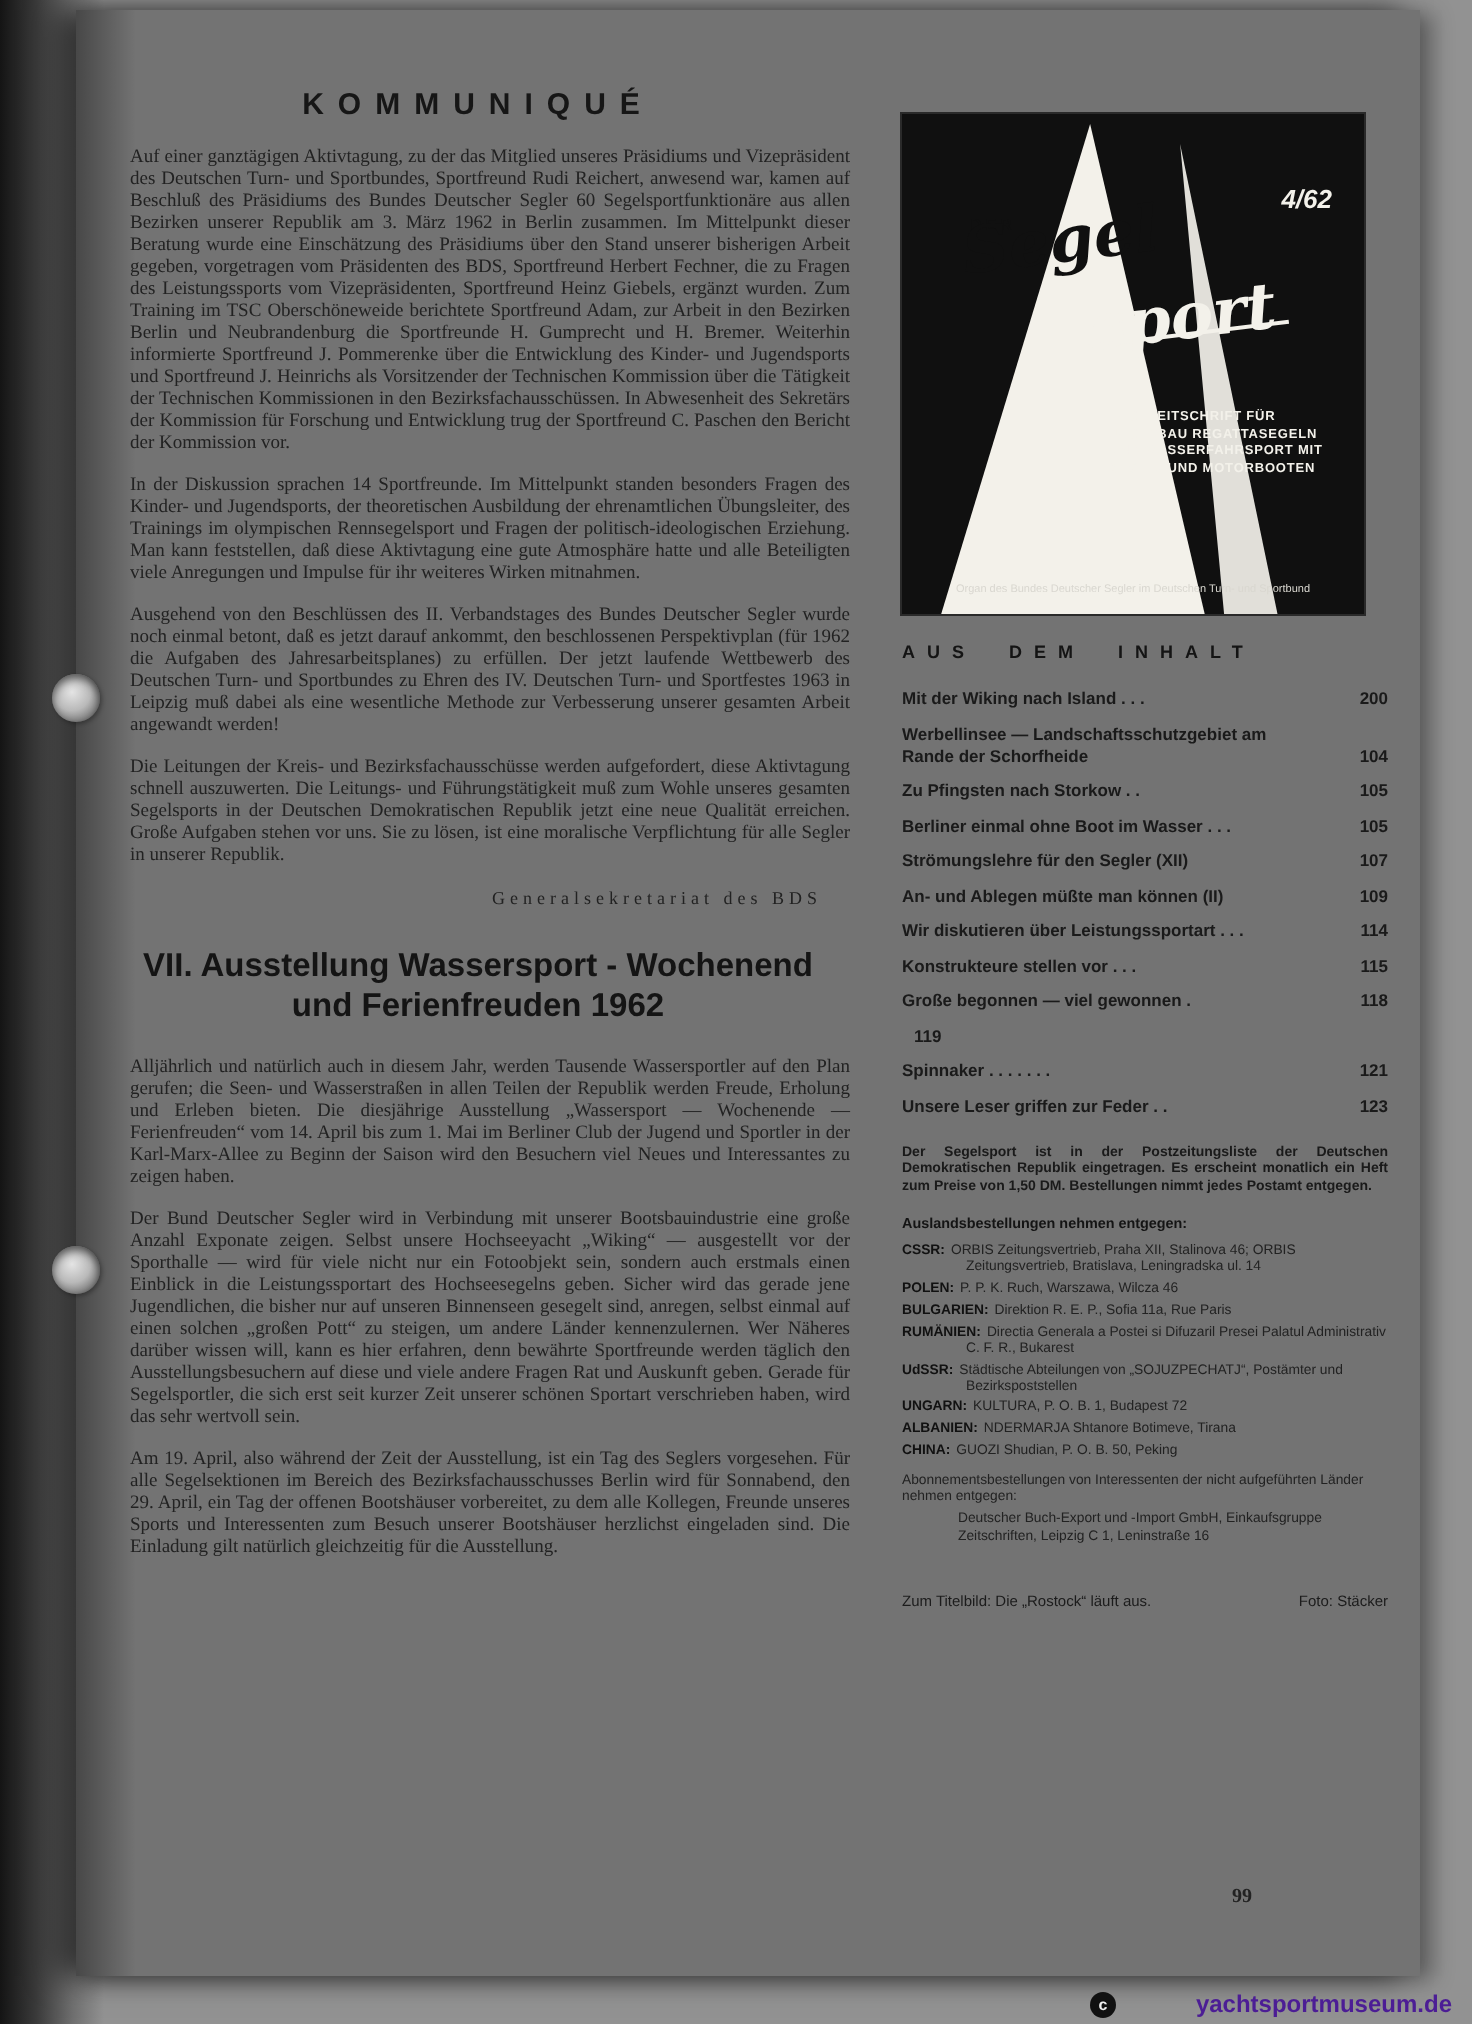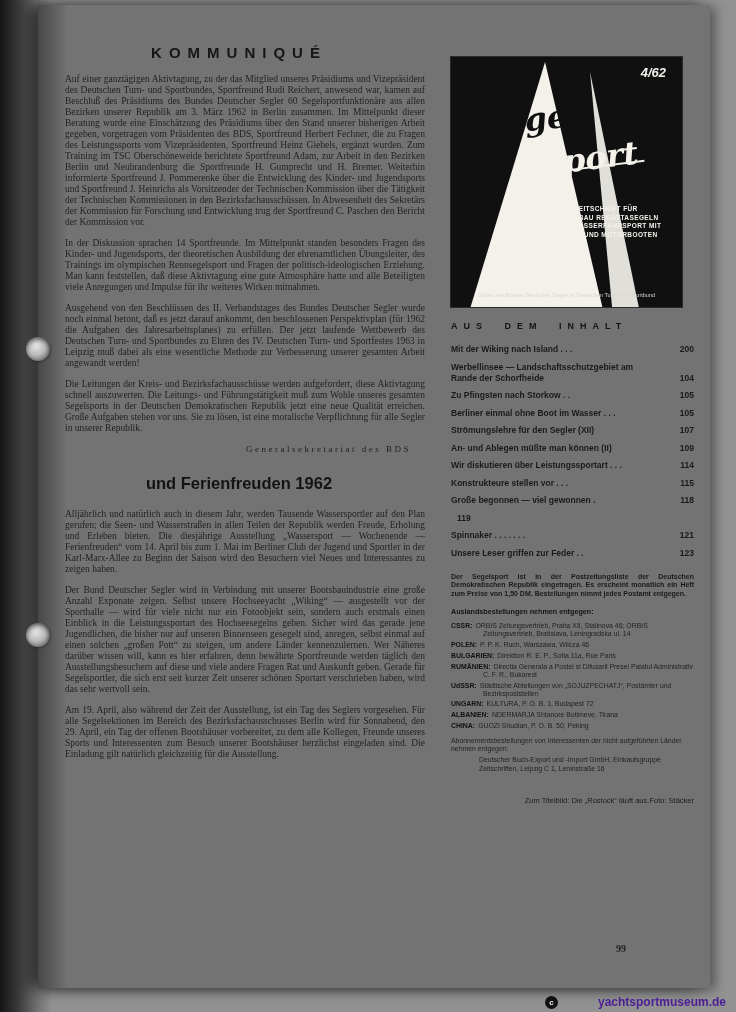--- a/index.html
+++ b/index.html
@@ -32,21 +32,21 @@
   .article-title span{display:block;}
 
   
   .col-right{font-size:8.5px;line-height:11px;}
   .cover{position:relative;width:231px;height:250px;background:#101010;overflow:hidden;
          margin:14px 0 14px 0;box-shadow:0 0 0 1px #2a2a2a;}
   .sail{position:absolute;background:#f3f1ea;}
   .sail-1{left:6%;top:0;width:62%;height:100%;clip-path:polygon(56% 2%,96% 100%,4% 100%);}
   .sail-2{left:50%;top:6%;width:34%;height:94%;clip-path:polygon(30% 0,92% 100%,58% 100%);opacity:.92;}
   .cover-der{position:absolute;left:34px;top:50px;font-size:8px;letter-spacing:2px;color:#101010;font-weight:bold;}
-  .cover-issue{position:absolute;right:16px;top:10px;color:#f3f1ea;font-weight:bold;font-size:13px;font-style:italic;}
+  .cover-issue{position:absolute;right:16px;top:37px;color:#f3f1ea;font-weight:bold;font-size:13px;font-style:italic;}
   .cover-t1{position:absolute;left:30px;top:58px;font-family:"DejaVu Serif",serif;font-style:italic;
             font-weight:bold;font-size:32px;color:#101010;transform:rotate(-7deg);}
   .cover-t2{position:absolute;left:92px;top:96px;font-family:"DejaVu Serif",serif;font-style:italic;
             font-weight:bold;font-size:32px;color:#f3f1ea;transform:rotate(-7deg);
             border-bottom:2px solid #f3f1ea;padding:0 6px 2px 2px;}
   .cover-sub{position:absolute;left:104px;top:148px;width:118px;color:#f3f1ea;font-size:6.5px;
              line-height:8.5px;font-weight:bold;letter-spacing:.4px;}
   .cover-organ{position:absolute;left:8px;bottom:6px;width:215px;color:#d9d7d0;font-size:5.5px;text-align:center;}
 
   .toc-heading{font-weight:bold;font-size:9px;letter-spacing:6px;word-spacing:8px;margin:2px 0 12px 0;color:#141414;}
@@ -54,21 +54,21 @@
   .toc-row{display:flex;align-items:flex-end;justify-content:space-between;margin-bottom:6.5px;}
   .toc-text{font-weight:bold;color:#1a1a1a;font-size:8.5px;line-height:11px;max-width:196px;}
   .toc-page{font-weight:bold;color:#1a1a1a;font-size:8.5px;margin-left:6px;}
 
   .imprint{font-weight:bold;font-size:7px;line-height:8.6px;text-align:justify;margin:4px 0 8px 0;color:#1a1a1a;}
   .intl-heading{font-weight:bold;font-size:7.2px;margin:0 0 5px 0;color:#141414;}
   .intl-item{font-size:6.9px;line-height:8.2px;padding-left:32px;text-indent:-32px;margin-bottom:2.5px;color:#222;}
   .intl-label{font-weight:bold;color:#111;margin-right:3px;}
   .sub-note{font-size:6.9px;line-height:8.2px;margin:7px 0 3px 0;color:#222;}
   .sub-addr{font-size:6.9px;line-height:8.2px;padding-left:28px;margin-bottom:10px;color:#222;}
-  .titelbild{display:flex;justify-content:flex-end;font-size:7.5px;margin-top:22px;color:#1c1c1c;}
+  .titelbild{display:flex;justify-content:space-between;font-size:7.5px;margin-top:22px;color:#1c1c1c;}
 
   .pageno{position:absolute;right:84px;bottom:34px;font-family:"Liberation Serif",serif;
           font-weight:bold;font-size:10px;color:#222;}
   .watermark{position:absolute;right:10px;bottom:3px;display:flex;align-items:center;gap:4px;z-index:4;}
   .c-circle{display:inline-flex;align-items:center;justify-content:center;width:13px;height:13px;
             border-radius:50%;background:#111;color:#eee;font-size:8px;font-weight:bold;}
   .watermark .wm-text{font-weight:bold;font-size:12px;color:#4c1d95;margin-left:36px;}
 </style>
 </head>
 <body>
@@ -84,20 +84,21 @@
 
       <div class="col-left">
         <h1>KOMMUNIQUÉ</h1>
         <p class="body-para">Auf einer ganztägigen Aktivtagung, zu der das Mitglied unseres Präsidiums und Vizepräsident des Deutschen Turn- und Sportbundes, Sportfreund Rudi Reichert, anwesend war, kamen auf Beschluß des Präsidiums des Bundes Deutscher Segler 60 Segelsportfunktionäre aus allen Bezirken unserer Republik am 3. März 1962 in Berlin zusammen. Im Mittelpunkt dieser Beratung wurde eine Einschätzung des Präsidiums über den Stand unserer bisherigen Arbeit gegeben, vorgetragen vom Präsidenten des BDS, Sportfreund Herbert Fechner, die zu Fragen des Leistungssports vom Vizepräsidenten, Sportfreund Heinz Giebels, ergänzt wurden. Zum Training im TSC Oberschöneweide berichtete Sportfreund Adam, zur Arbeit in den Bezirken Berlin und Neubrandenburg die Sportfreunde H. Gumprecht und H. Bremer. Weiterhin informierte Sportfreund J. Pommerenke über die Entwicklung des Kinder- und Jugendsports und Sportfreund J. Heinrichs als Vorsitzender der Technischen Kommission über die Tätigkeit der Technischen Kommissionen in den Bezirksfachausschüssen. In Abwesenheit des Sekretärs der Kommission für Forschung und Entwicklung trug der Sportfreund C. Paschen den Bericht der Kommission vor.</p>
         <p class="body-para">In der Diskussion sprachen 14 Sportfreunde. Im Mittelpunkt standen besonders Fragen des Kinder- und Jugendsports, der theoretischen Ausbildung der ehrenamtlichen Übungsleiter, des Trainings im olympischen Rennsegelsport und Fragen der politisch-ideologischen Erziehung. Man kann feststellen, daß diese Aktivtagung eine gute Atmosphäre hatte und alle Beteiligten viele Anregungen und Impulse für ihr weiteres Wirken mitnahmen.</p>
         <p class="body-para">Ausgehend von den Beschlüssen des II. Verbandstages des Bundes Deutscher Segler wurde noch einmal betont, daß es jetzt darauf ankommt, den beschlossenen Perspektivplan (für 1962 die Aufgaben des Jahresarbeitsplanes) zu erfüllen. Der jetzt laufende Wettbewerb des Deutschen Turn- und Sportbundes zu Ehren des IV. Deutschen Turn- und Sportfestes 1963 in Leipzig muß dabei als eine wesentliche Methode zur Verbesserung unserer gesamten Arbeit angewandt werden!</p>
         <p class="body-para">Die Leitungen der Kreis- und Bezirksfachausschüsse werden aufgefordert, diese Aktivtagung schnell auszuwerten. Die Leitungs- und Führungstätigkeit muß zum Wohle unseres gesamten Segelsports in der Deutschen Demokratischen Republik jetzt eine neue Qualität erreichen. Große Aufgaben stehen vor uns. Sie zu lösen, ist eine moralische Verpflichtung für alle Segler in unserer Republik.</p>
         <div class="signature">Generalsekretariat des BDS</div>
 
         <div class="article-title">
+          <span>VII. Ausstellung Wassersport - Wochenend</span>
           <span>und Ferienfreuden 1962</span>
         </div>
         <p class="body-para">Alljährlich und natürlich auch in diesem Jahr, werden Tausende Wassersportler auf den Plan gerufen; die Seen- und Wasserstraßen in allen Teilen der Republik werden Freude, Erholung und Erleben bieten. Die diesjährige Ausstellung „Wassersport — Wochenende — Ferienfreuden“ vom 14. April bis zum 1. Mai im Berliner Club der Jugend und Sportler in der Karl-Marx-Allee zu Beginn der Saison wird den Besuchern viel Neues und Interessantes zu zeigen haben.</p>
         <p class="body-para">Der Bund Deutscher Segler wird in Verbindung mit unserer Bootsbauindustrie eine große Anzahl Exponate zeigen. Selbst unsere Hochseeyacht „Wiking“ — ausgestellt vor der Sporthalle — wird für viele nicht nur ein Fotoobjekt sein, sondern auch erstmals einen Einblick in die Leistungssportart des Hochseesegelns geben. Sicher wird das gerade jene Jugendlichen, die bisher nur auf unseren Binnenseen gesegelt sind, anregen, selbst einmal auf einen solchen „großen Pott“ zu steigen, um andere Länder kennenzulernen. Wer Näheres darüber wissen will, kann es hier erfahren, denn bewährte Sportfreunde werden täglich den Ausstellungsbesuchern auf diese und viele andere Fragen Rat und Auskunft geben. Gerade für Segelsportler, die sich erst seit kurzer Zeit unserer schönen Sportart verschrieben haben, wird das sehr wertvoll sein.</p>
         <p class="body-para">Am 19. April, also während der Zeit der Ausstellung, ist ein Tag des Seglers vorgesehen. Für alle Segelsektionen im Bereich des Bezirksfachausschusses Berlin wird für Sonnabend, den 29. April, ein Tag der offenen Bootshäuser vorbereitet, zu dem alle Kollegen, Freunde unseres Sports und Interessenten zum Besuch unserer Bootshäuser herzlichst eingeladen sind. Die Einladung gilt natürlich gleichzeitig für die Ausstellung.</p>
       </div>
 
       <div class="col-right">
 
         <div class="cover">

